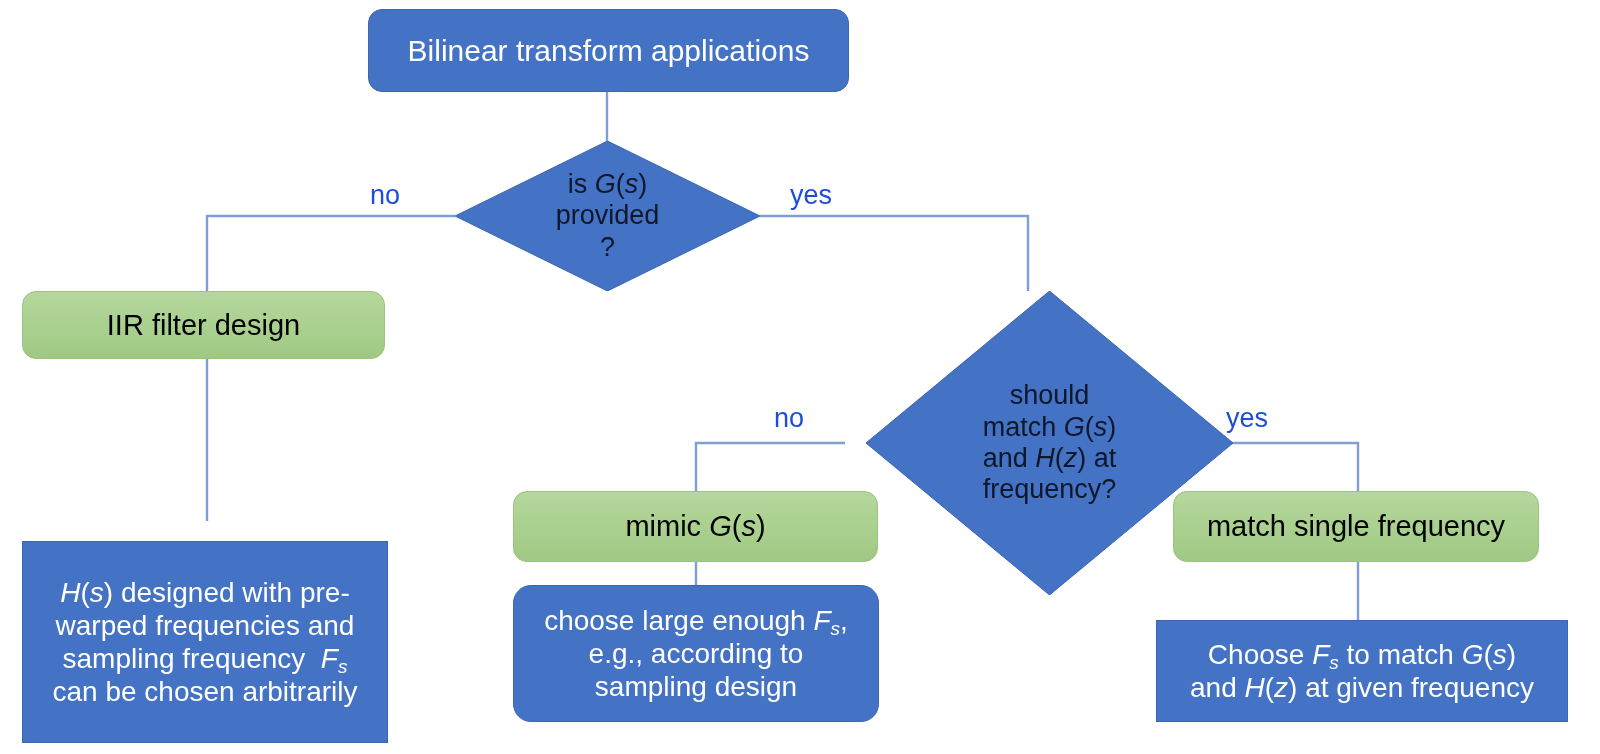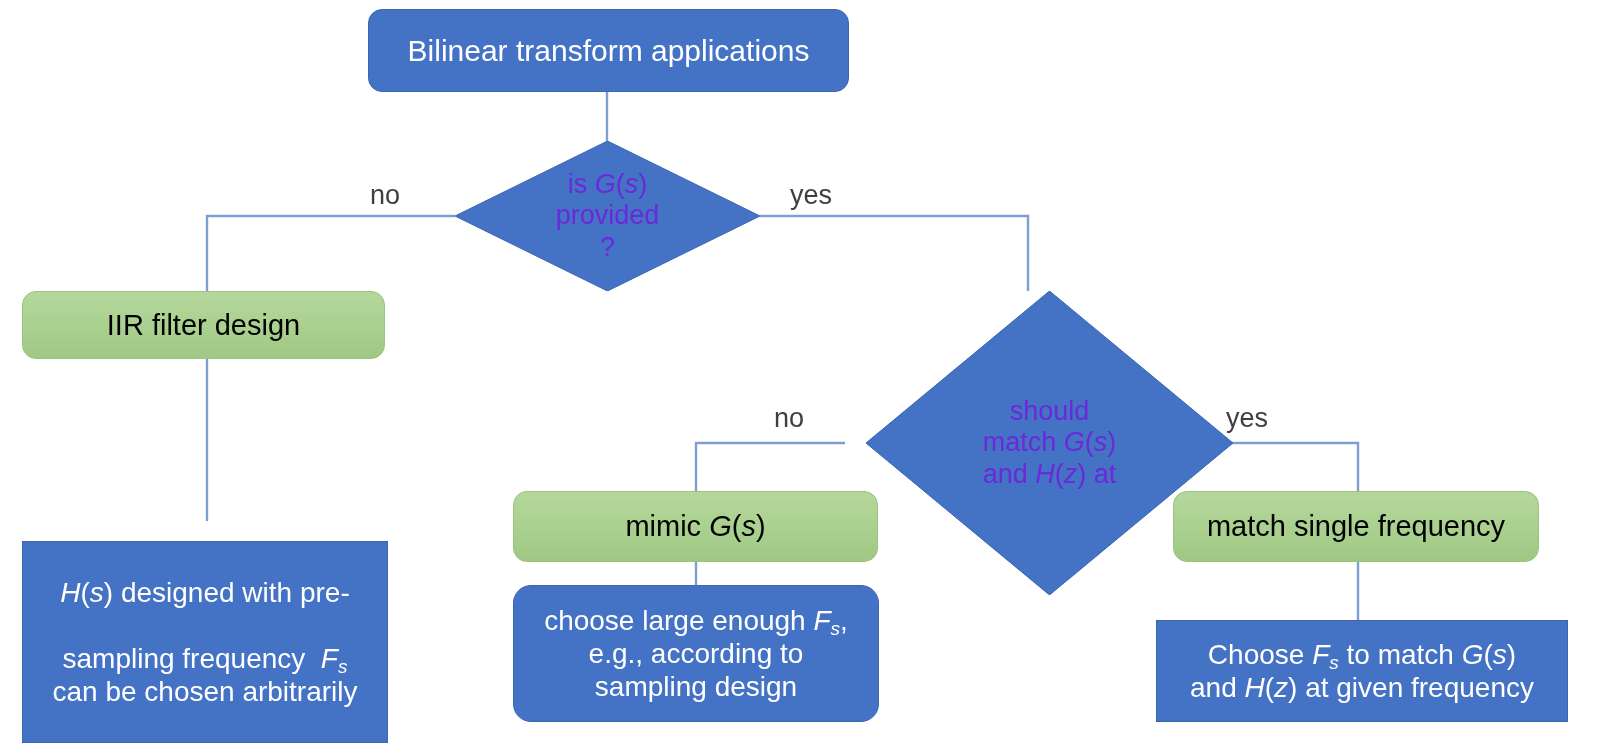--- a/index.html
+++ b/index.html
@@ -46,41 +46,41 @@
   }
   .label-txt {
     line-height: 1.18;
     padding: 2px 8px;
     display: block;
     width: 100%;
   }
   .edge-label {
     position: absolute;
     z-index: 3;
-    color: #404040;
+    color: #1d4ed8;
     font-size: 27px;
     line-height: 1;
     white-space: nowrap;
   }
   .diamond-wrap {
     position: absolute;
     z-index: 2;
     display: flex;
     align-items: center;
     justify-content: center;
   }
   .diamond-shape {
     position: absolute;
     left: 0; top: 0;
     width: 100%; height: 100%;
   }
   .diamond-text {
     position: relative;
     z-index: 2;
-    color: #6d28d9;
+    color: #0f172a;
     text-align: center;
     line-height: 1.16;
     width: 86%;
   }
   i, em { font-style: italic; }
   sub { font-size: 0.68em; vertical-align: baseline; position: relative; top: 0.28em; }
 </style>
 </head>
 <body>
 
@@ -117,39 +117,40 @@
   </div>
 
   <div class="diamond-wrap" style="left:866px; top:291px; width:367px; height:304px;">
     <svg class="diamond-shape" viewBox="0 0 367 304" preserveAspectRatio="none">
       <polygon points="183.5,0 367,152 183.5,304 0,152" fill="#4472C4" stroke="#3c66b0" stroke-width="1"></polygon>
     </svg>
     <div class="diamond-text" style="font-size:27px;">
       <div>should</div>
       <div>match <i>G</i>(<i>s</i>)</div>
       <div>and <i>H</i>(<i>z</i>) at</div>
+      <div>frequency?</div>
     </div>
   </div>
 
   <div class="node box-round green" style="left:22px; top:291px; width:363px; height:68px; font-size:29px;">
     <span class="label-txt">IIR filter design</span>
   </div>
 
   <div class="node box-round green" style="left:513px; top:491px; width:365px; height:71px; font-size:29px;">
     <span class="label-txt">mimic <i>G</i>(<i>s</i>)</span>
   </div>
 
   <div class="node box-round green" style="left:1173px; top:491px; width:366px; height:71px; font-size:29px;">
     <span class="label-txt">match single frequency</span>
   </div>
 
   <div class="node box blue" style="left:22px; top:520px; width:366px; height:202px; font-size:28px;margin-top:21px;">
     <span class="label-txt">
       <span><i>H</i>(<i>s</i>) designed with pre-</span><br>
-      <br>
+      <span>warped frequencies and</span><br>
       <span>sampling frequency&nbsp; <i>F</i><sub><i>s</i></sub></span><br>
       <span>can be chosen arbitrarily</span>
     </span>
   </div>
 
   <div class="node box blue" style="left:513px; top:585px; width:366px; height:137px; font-size:28px;border-radius:18px;">
     <span class="label-txt">
       <span>choose large enough <i>F</i><sub><i>s</i></sub>,</span><br>
       <span>e.g., according to</span><br>
       <span>sampling design</span>

